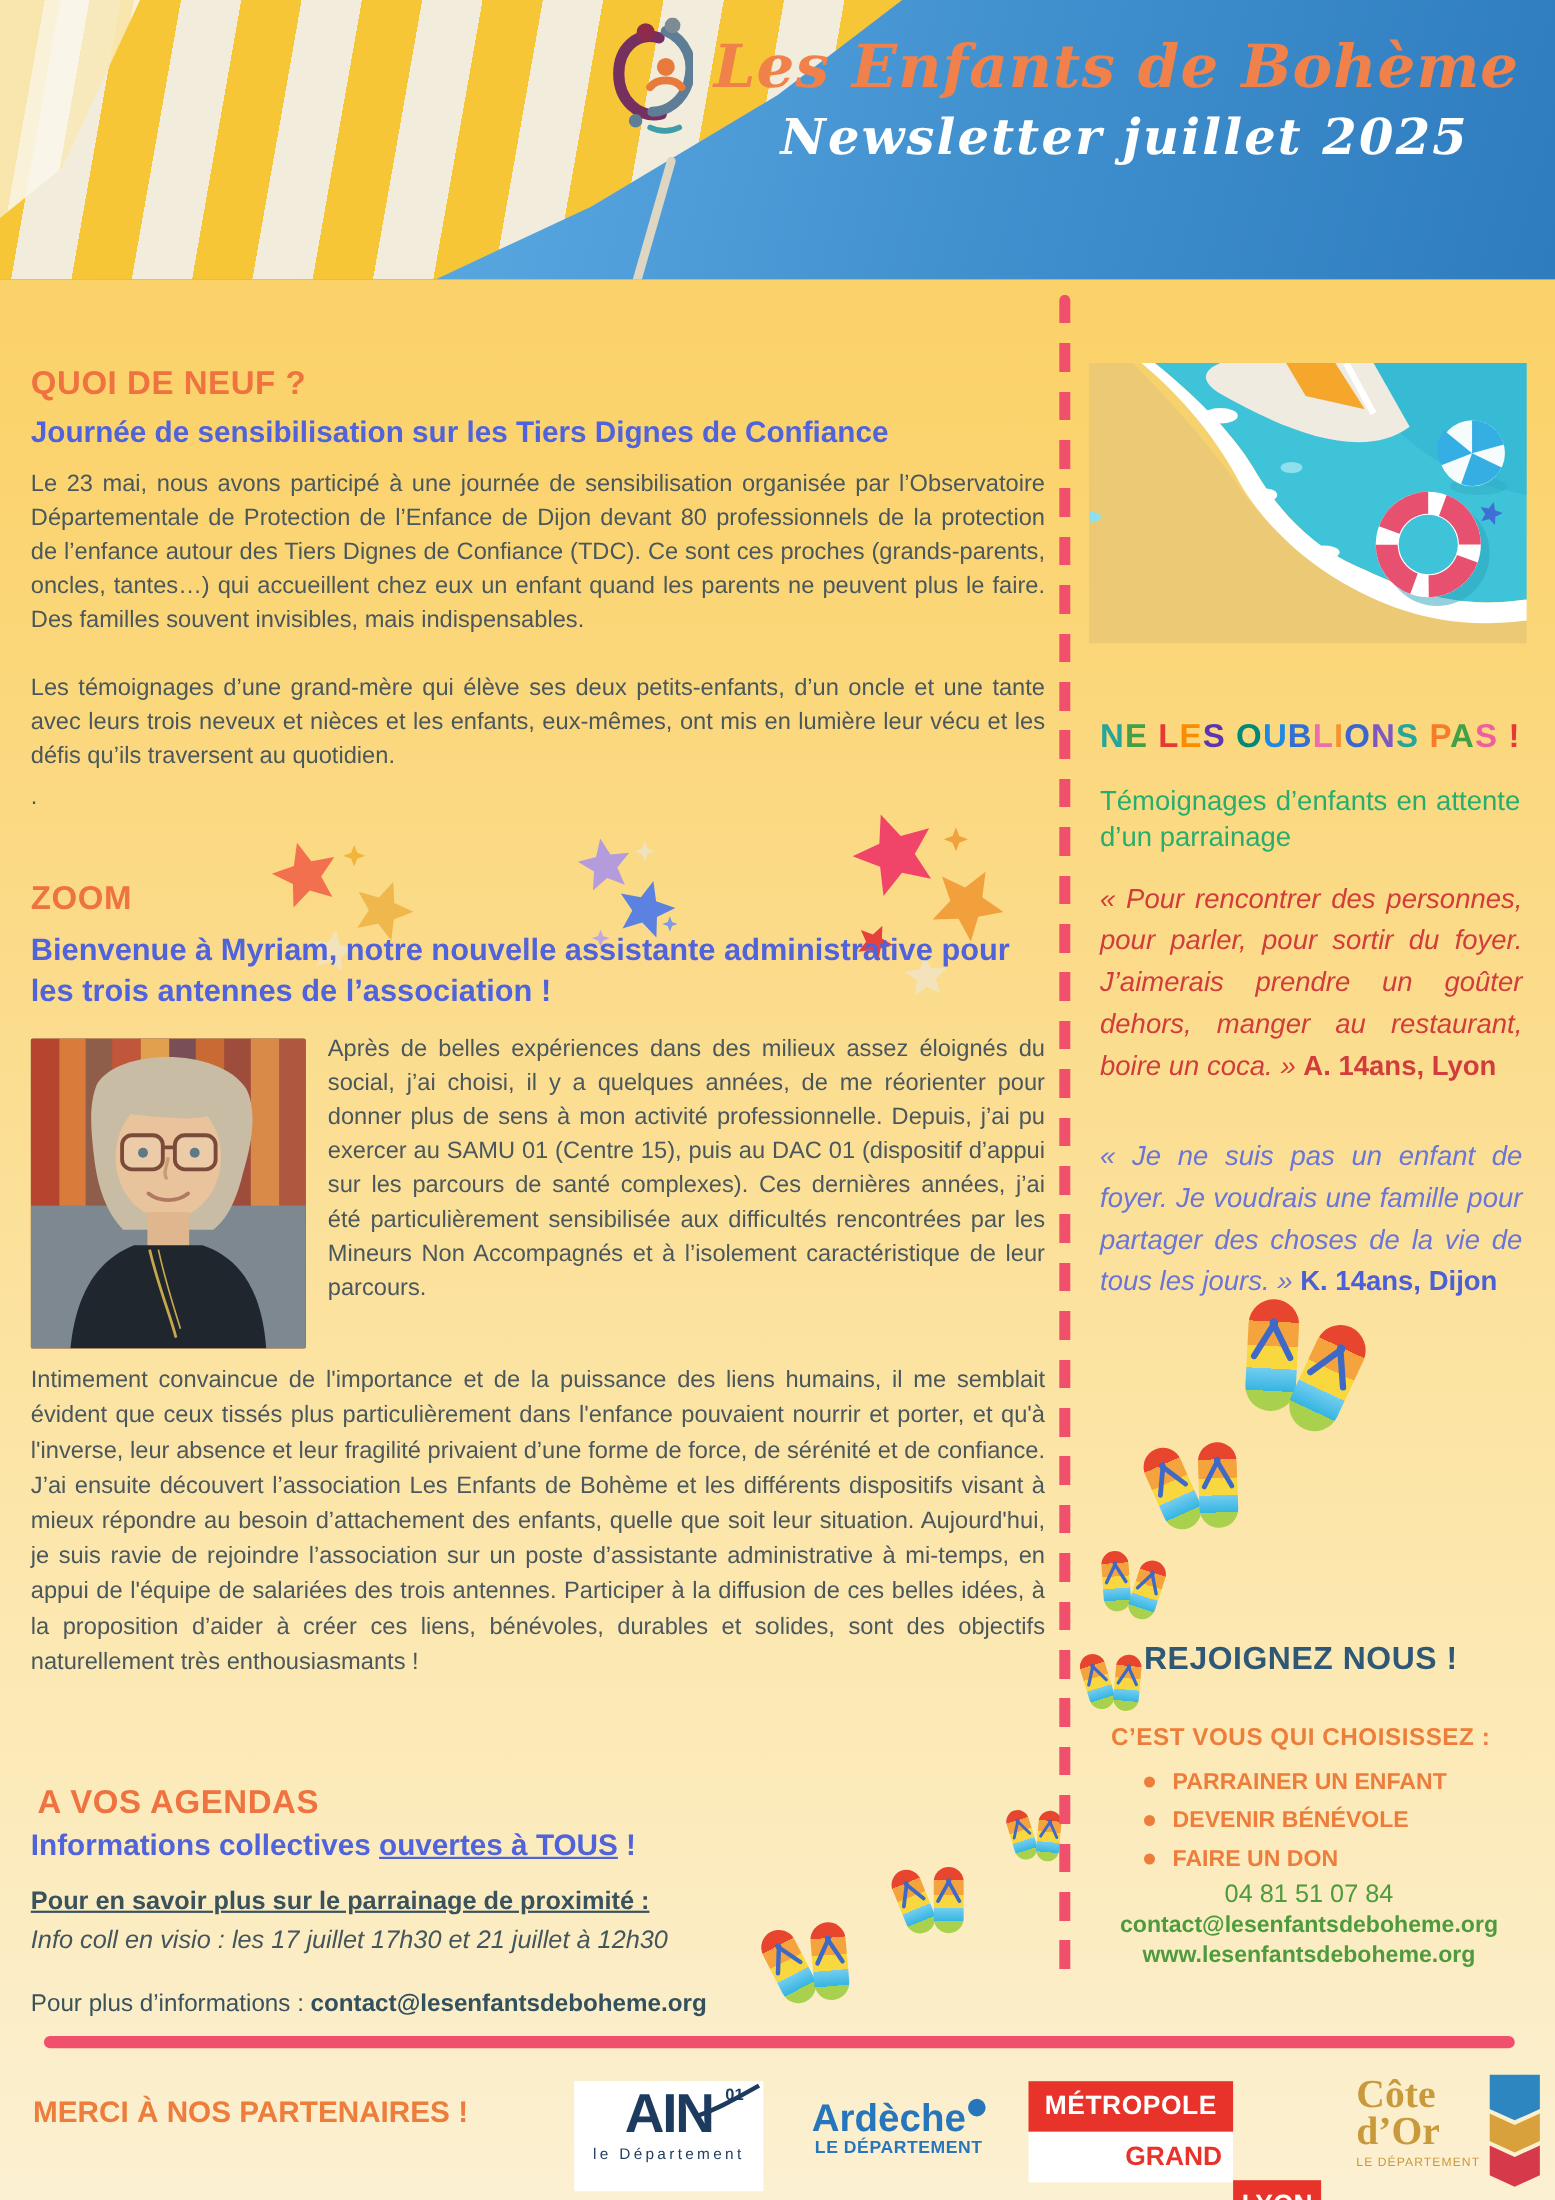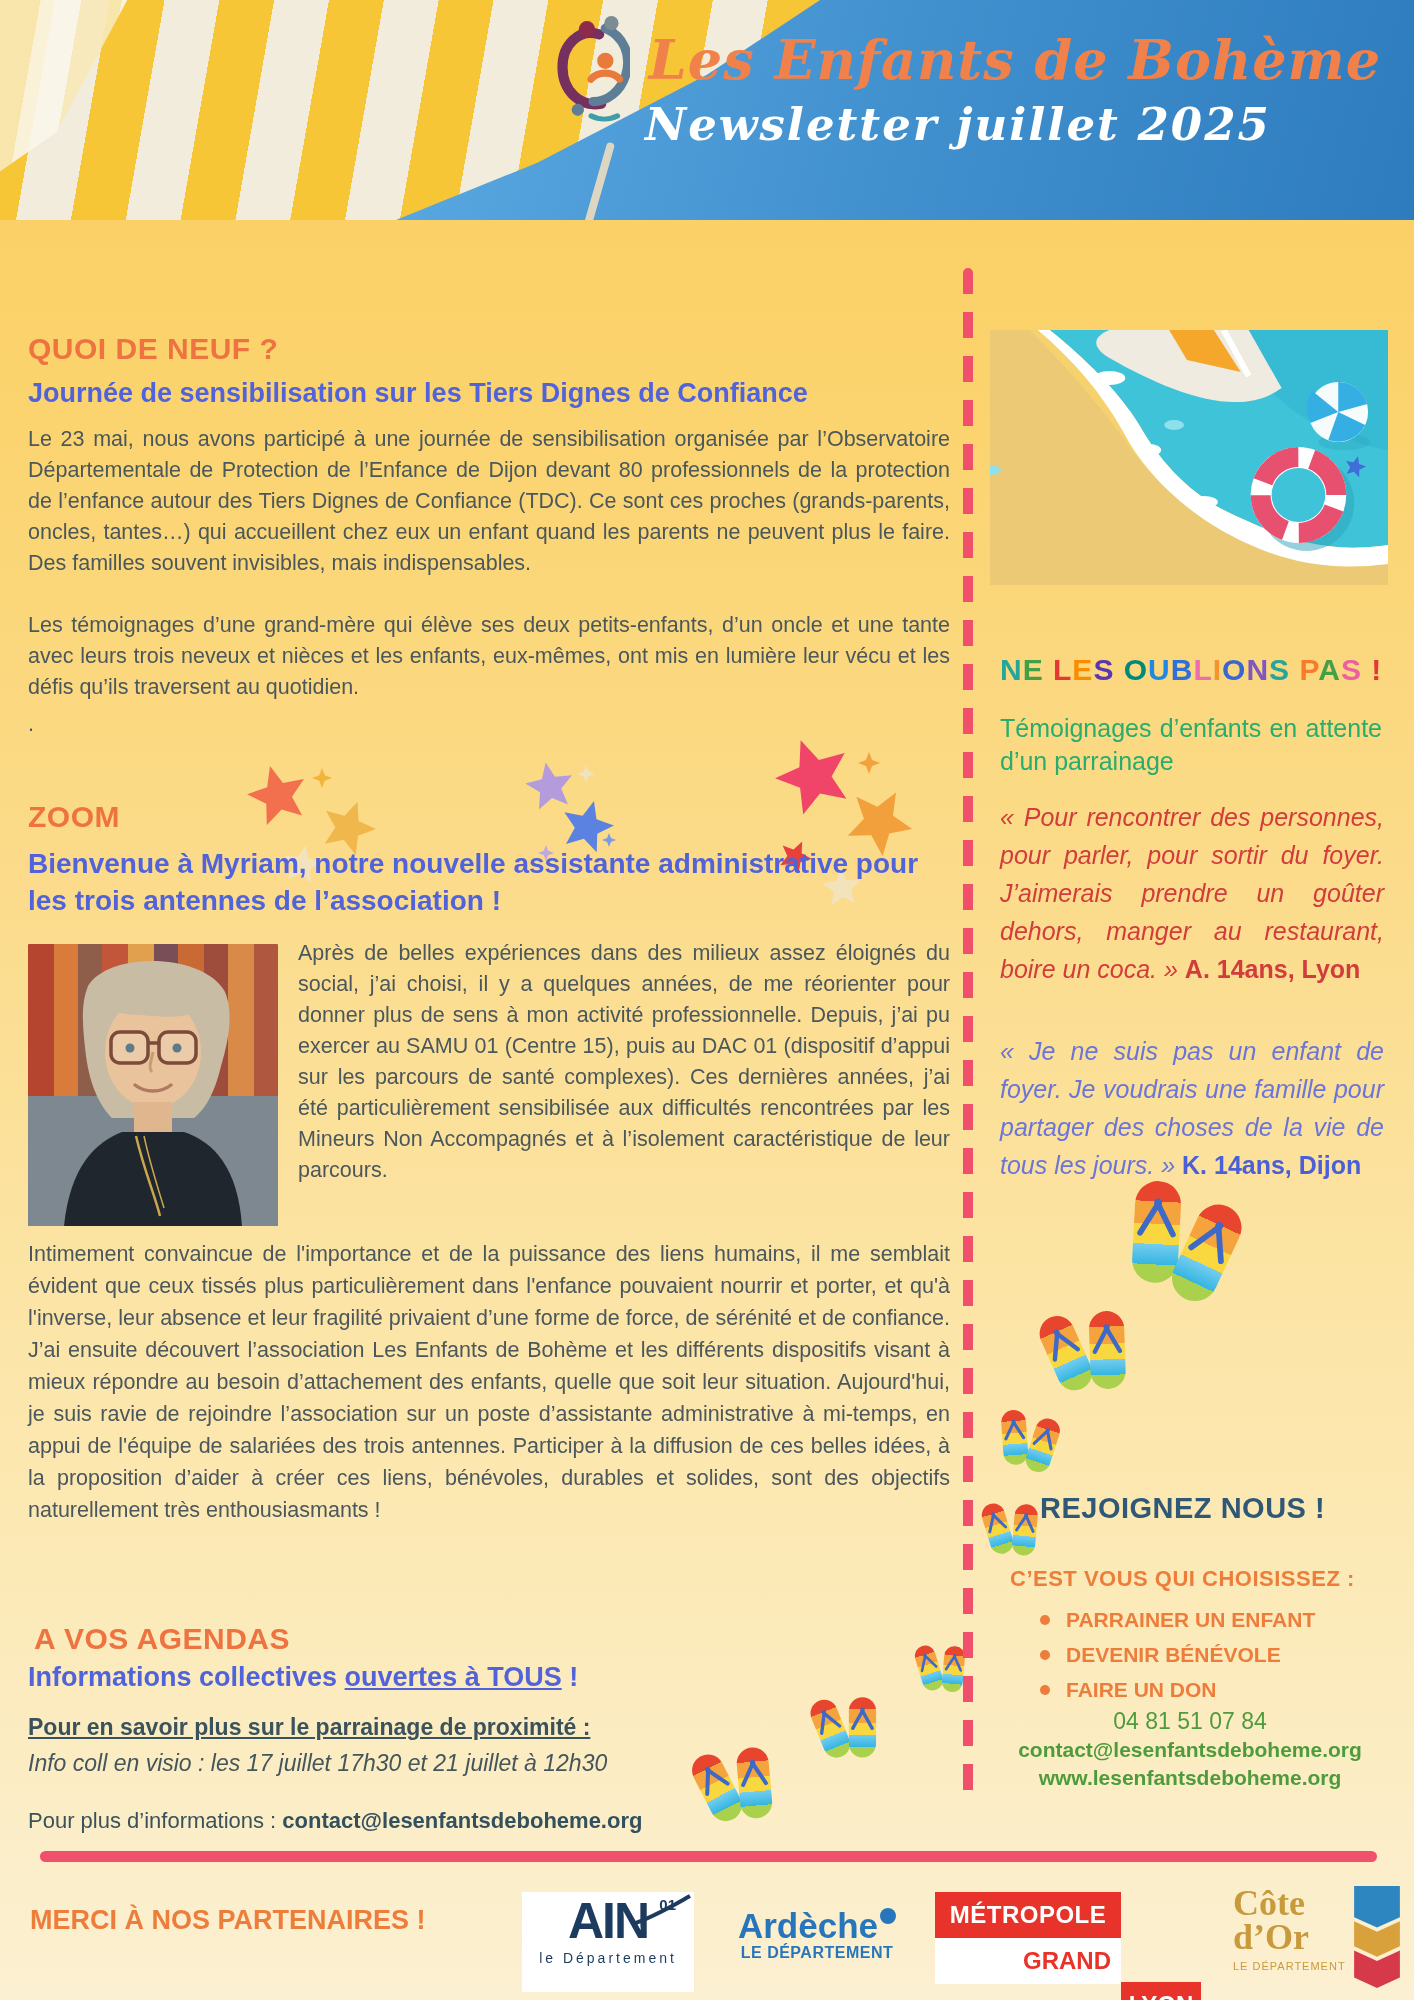--- a/index.html
+++ b/index.html
@@ -1,36 +1,36 @@
 <!DOCTYPE html>
 <html lang="fr"><head>
 <meta charset="utf-8">
 <style>
   * { margin:0; padding:0; box-sizing:border-box; }
   body { background:#888; font-family:"Liberation Sans", sans-serif; }
   .page { position:relative; width:1414px; height:2000px; margin:0 auto; overflow:hidden;
           background:linear-gradient(180deg,#FACB60 0%,#FBD36C 18%,#FBDC8C 45%,#FCE7AE 72%,#FBF0D2 100%); }
 
   
-  .header { position:absolute; left:0; top:0; width:1414px; height:220px; overflow:hidden;
+  .header { position:absolute; left:0; top:0; width:1414px; height:254px; overflow:hidden;
             background:linear-gradient(105deg,#6AB4E8 0%,#55A4DE 35%,#3D8CCB 70%,#2E7CBE 100%); }
   .umbrella { position:absolute; inset:0;
             background:repeating-linear-gradient(100deg,#F6C637 0 54px,#F2ECDC 54px 108px);
             clip-path:polygon(0 0,58% 0,50% 34%,38% 74%,28% 100%,0 100%); }
   .umbrella-sheer { position:absolute; inset:0;
             background:repeating-linear-gradient(100deg,#F8E9B9 0 40px,#FAF6EA 40px 80px);
             clip-path:polygon(0 0,9% 0,4% 60%,0 78%); opacity:.9; }
   .umbrella-pole { position:absolute; left:588px; top:140px; width:8px; height:140px;
             background:#DCD6C2; transform:rotate(16deg); border-radius:4px; }
   .brand-row { position:absolute; left:540px; top:10px; width:860px; height:120px; }
   .brand-mark { position:absolute; left:8px; top:6px; }
   .brand-name { position:absolute; left:95px; top:18px; width:760px; text-align:center;
             font-family:"DejaVu Serif", serif; font-style:italic; font-weight:700;
             font-size:54px; color:#F0814B; letter-spacing:1px; }
-  .newsletter-line { position:absolute; left:645px; top:98px; width:755px; text-align:left;
+  .newsletter-line { position:absolute; left:645px; top:98px; width:755px; text-align:center;
             font-family:"DejaVu Serif", serif; font-style:italic; font-weight:600;
             font-size:45px; color:#FFFFFF; letter-spacing:2px; }
 
   
   .kicker { font-size:30px; font-weight:800; color:#EE7340; letter-spacing:.5px; }
   .blue-title { font-size:27px; font-weight:800; color:#5163DA; }
   .body-text { font-size:21.5px; line-height:31px; color:#4A575C; text-align:justify; }
   .quoi-kicker   { position:absolute; left:28px; top:332px; }
   .journee-title { position:absolute; left:28px; top:378px; width:900px; }
   .para1 { position:absolute; left:28px; top:424px; width:922px; }

